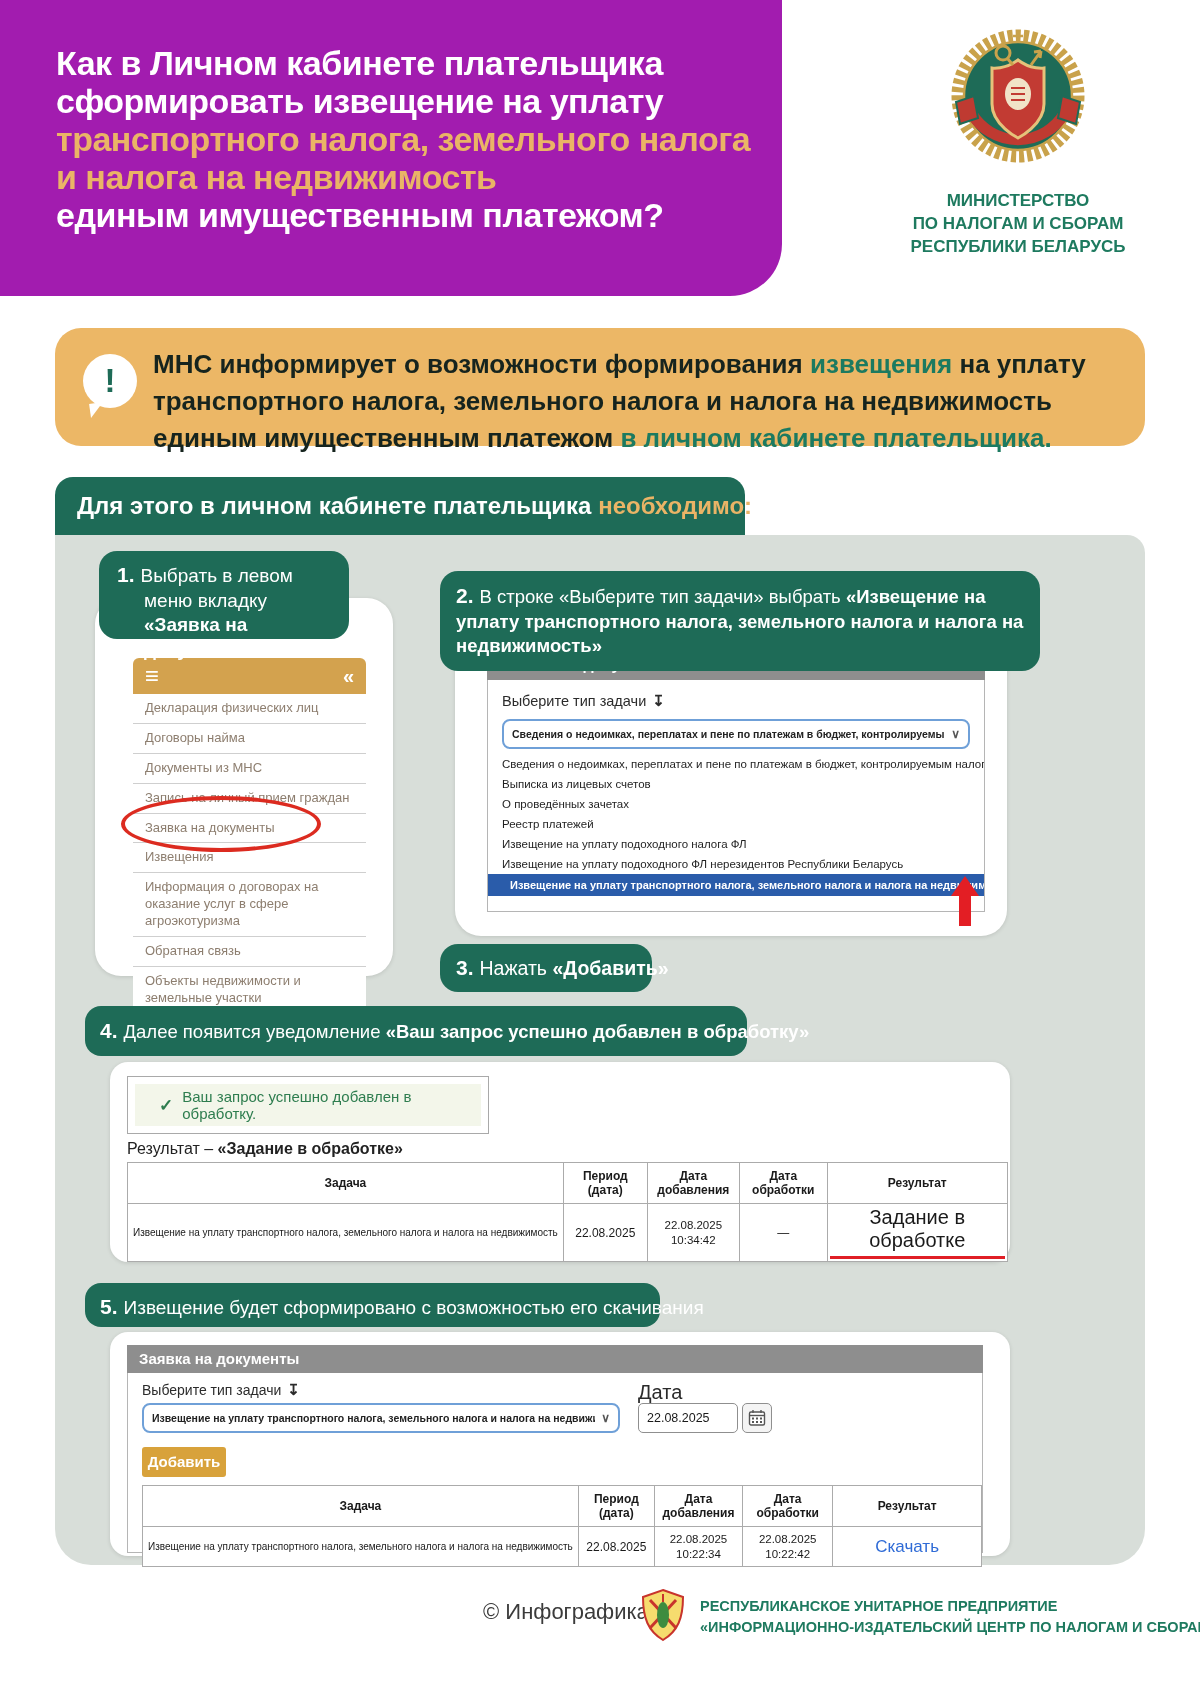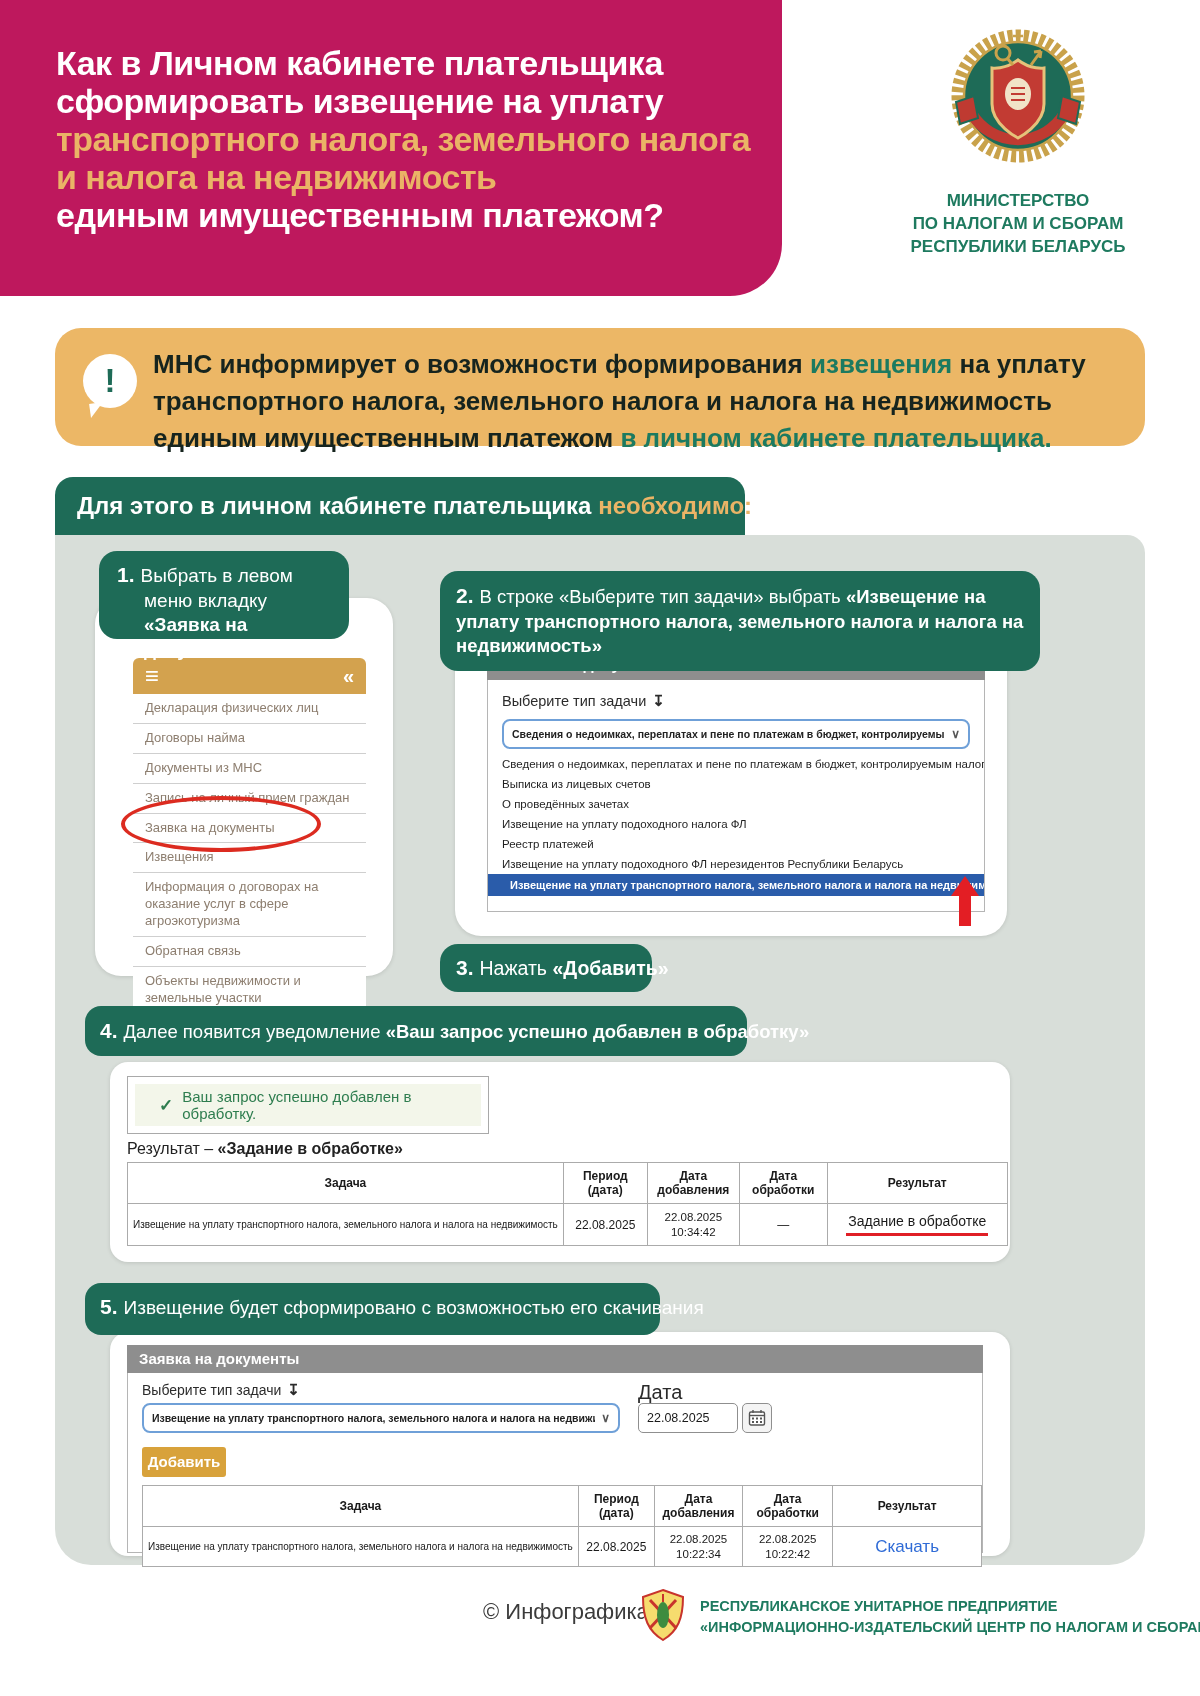--- a/index.html
+++ b/index.html
@@ -1,20 +1,20 @@
 <!DOCTYPE html>
 <html><head>
 <meta charset="utf-8">
 <style>
   html,body{margin:0;padding:0;}
   body{font-family:"Liberation Sans", sans-serif; background:#ffffff;}
   .page{position:relative;width:1200px;height:1696px;background:#ffffff;overflow:hidden;}
 
   
-  .hdr{position:absolute;left:0;top:0;width:782px;height:296px;background:#be185d;border-radius:0 0 52px 0;}
+  .hdr{position:absolute;left:0;top:0;width:782px;height:296px;background:#a21caf;border-radius:0 0 52px 0;}
   .hdr .title{padding:44px 0 0 56px;font-weight:bold;font-size:34px;line-height:38px;letter-spacing:-0.5px;color:#ffffff;}
   .hdr .t-or{color:#EAB466;}
 
   .ministry{position:absolute;left:868px;top:26px;width:300px;text-align:center;}
   .ministry-name{margin-top:12px;font-weight:bold;font-size:17px;line-height:1.35;color:#1E7A5F;}
 
   
   .infobox{position:absolute;left:55px;top:328px;width:1090px;height:118px;background:#ECB766;border-radius:26px;box-sizing:border-box;}
   .bubble{position:absolute;left:28px;top:26px;width:54px;height:54px;background:#ffffff;border-radius:50%;display:flex;align-items:center;justify-content:center;color:#1E6B57;font-weight:bold;font-size:33px;}
   .bubble::after{content:"";position:absolute;bottom:-9px;left:7px;width:0;height:0;border-top:14px solid #ffffff;border-right:14px solid transparent;transform:rotate(-8deg);}
@@ -29,21 +29,21 @@
   .gray-panel{position:absolute;left:55px;top:535px;width:1090px;height:1030px;background:#D8DED9;border-radius:0 18px 36px 36px;}
 
   
   .stepbox{position:absolute;background:#1E6B57;color:#ffffff;border-radius:18px;box-sizing:border-box;z-index:5;}
   .stepnum{font-weight:bold;font-size:21px;margin-right:6px;}
   .stepbold{font-weight:bold;}
   .step1{left:99px;top:551px;width:250px;height:88px;padding:11px 0 0 18px;font-size:19px;line-height:1.28;}
   .step2{left:440px;top:571px;width:600px;height:100px;padding:11px 16px 0 16px;font-size:18.5px;line-height:1.32;}
   .step3{left:440px;top:944px;width:212px;height:48px;font-size:19.5px;line-height:48px;padding-left:16px;white-space:nowrap;}
   .step4b{left:85px;top:1006px;width:662px;height:50px;font-size:18.5px;line-height:50px;padding-left:15px;white-space:nowrap;border-radius:16px;}
-  .step5b{left:85px;top:1283px;width:575px;height:52px;font-size:19px;line-height:48px;padding-left:15px;white-space:nowrap;border-radius:16px;}
+  .step5b{left:85px;top:1283px;width:575px;height:44px;font-size:19px;line-height:48px;padding-left:15px;white-space:nowrap;border-radius:16px;}
 
   
   .card{position:absolute;background:#ffffff;box-shadow:0 1px 4px rgba(0,0,0,0.12);}
   .card1{left:95px;top:598px;width:298px;height:378px;border-radius:26px;z-index:2;}
   .card2{left:455px;top:598px;width:552px;height:338px;border-radius:26px;z-index:2;}
   .card4{left:110px;top:1062px;width:900px;height:200px;border-radius:18px;}
   .card5{left:110px;top:1332px;width:900px;height:224px;border-radius:18px;}
 
   
   .menu{position:absolute;left:38px;top:60px;width:233px;}
@@ -70,21 +70,21 @@
   .notif-in{background:#F3F6EA;height:100%;display:flex;align-items:center;padding-left:24px;color:#2E7D4F;font-size:15px;box-sizing:border-box;}
   .check{font-weight:bold;font-size:17px;margin-right:9px;}
   .result-line{position:absolute;left:17px;top:78px;font-size:16px;color:#222222;}
   .result-line b{font-weight:bold;}
   table.rtab{border-collapse:collapse;table-layout:fixed;background:#ffffff;}
   .rtab td{border:1px solid #ABABAB;}
   .rtab .th{font-size:12px;font-weight:bold;text-align:center;padding:6px 2px;color:#1A1A1A;}
   .rtab .task{font-size:10px;padding:2px 5px;color:#1A1A1A;white-space:nowrap;overflow:hidden;}
   .rtab .c{font-size:12px;text-align:center;color:#1A1A1A;padding:2px;}
   .tab4{position:absolute;left:17px;top:100px;}
-  .redline{display:inline-block;font-size:14px;border-bottom:3px solid #E01F26;padding:0 2px 4px 2px;}
+  .redline{display:inline-block;font-size:20px;border-bottom:3px solid #E01F26;padding:0 2px 4px 2px;}
   .download{font-size:17px;color:#2F6BD6;}
 
   
   .p5-hdr{position:absolute;left:17px;top:13px;width:856px;height:28px;background:#8E8E8E;color:#ffffff;font-weight:bold;font-size:15px;line-height:28px;padding-left:12px;box-sizing:border-box;}
   .p5-box{position:absolute;left:17px;top:41px;width:856px;height:180px;border:1px solid #B5B5B5;border-top:none;box-sizing:border-box;background:#ffffff;}
   .p5-lbl{position:absolute;left:14px;top:8px;font-size:14px;color:#2B2B2B;}
   .sel5{position:absolute;left:14px;top:30px;width:478px;height:30px;box-sizing:border-box;}
   .date-lbl{position:absolute;left:510px;top:8px;font-size:20px;color:#2B2B2B;}
   .date-field{position:absolute;left:510px;top:30px;width:100px;height:30px;border:1px solid #8F8F8F;border-radius:5px;box-sizing:border-box;font-size:12.5px;line-height:28px;padding-left:8px;color:#1A1A1A;background:#ffffff;}
   .cal-btn{position:absolute;left:614px;top:30px;width:30px;height:30px;border:1px solid #8F8F8F;border-radius:5px;box-sizing:border-box;display:flex;align-items:center;justify-content:center;background:#F4F4F4;}
@@ -182,22 +182,22 @@
     <div class="p2-hdr">Заявка на документы</div>
     <div class="p2-box">
       <span class="lbl">Выберите тип задачи</span><span class="sort">↧</span>
       <div class="sel sel1">
         <span style="overflow:hidden;">Сведения о недоимках, переплатах и пене по платежам в бюджет, контролируемым налоговыми</span>
           <span class="chev">∨</span>
       </div>
       <div class="opt">Сведения о недоимках, переплатах и пене по платежам в бюджет, контролируемым налоговыми</div>
       <div class="opt">Выписка из лицевых счетов</div>
       <div class="opt">О проведённых зачетах</div>
+      <div class="opt">Реестр платежей</div>
       <div class="opt">Извещение на уплату подоходного налога ФЛ</div>
-      <div class="opt">Реестр платежей</div>
       <div class="opt">Извещение на уплату подоходного ФЛ нерезидентов Республики Беларусь</div>
       <div class="opt-hl">Извещение на уплату транспортного налога, земельного налога и налога на недвижимость</div>
     </div>
     <svg class="arrow" width="30" height="50" viewBox="0 0 30 50">
       <path d="M15,0 L29,20 L21,20 L21,50 L9,50 L9,20 L1,20 Z" fill="#E31E24"></path>
     </svg>
   </div>
 
   <div class="stepbox step3">
     <span class="stepnum">3.</span><span>Нажать </span><span class="stepbold">«Добавить»</span>

